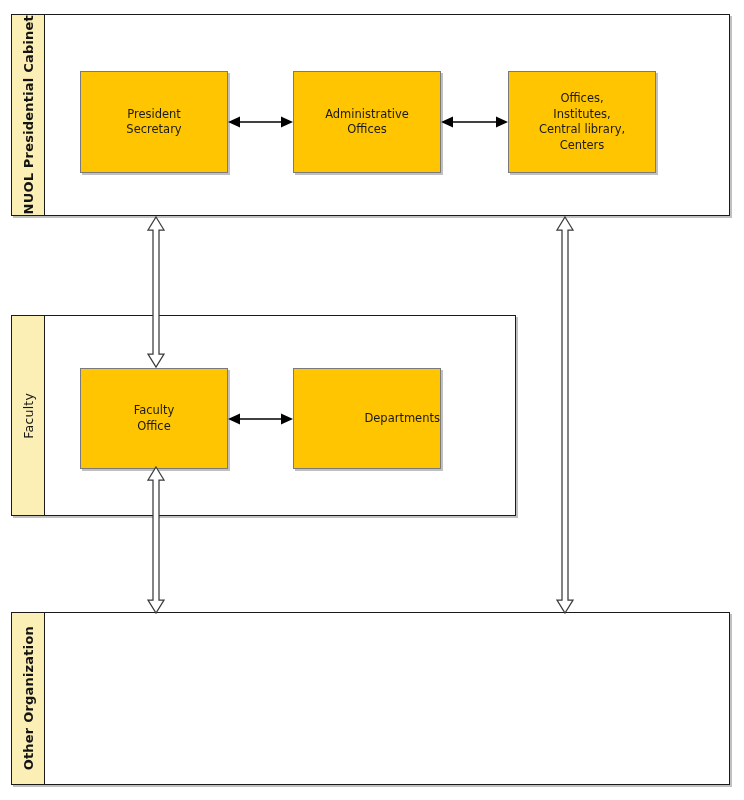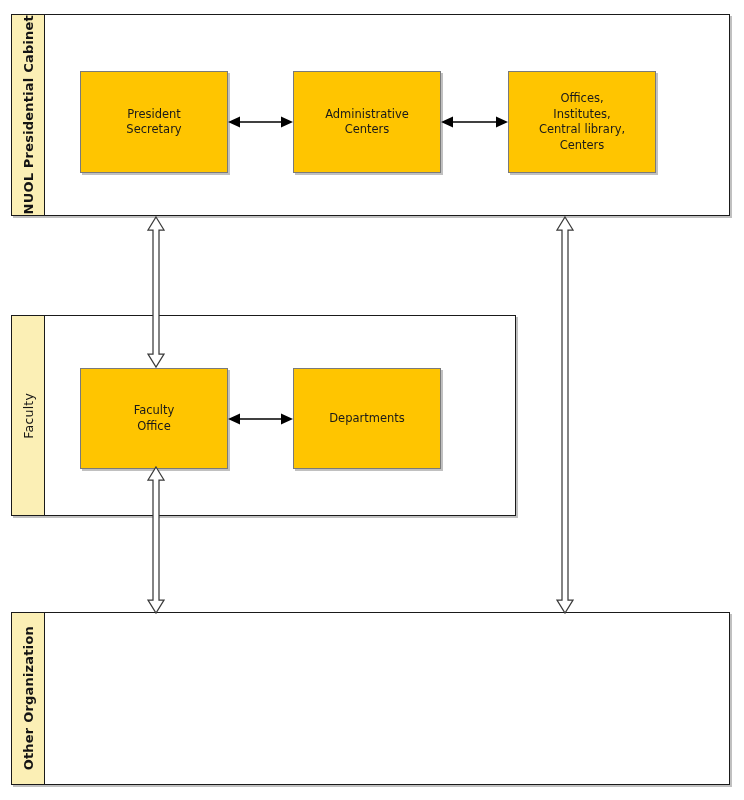--- a/index.html
+++ b/index.html
@@ -96,21 +96,21 @@
     </div>
     <div class="lane-body">
 
       <div class="node" style="left:35px; top:56px; width:148px; height:102px;">
         <span>President
 Secretary</span>
       </div>
 
       <div class="node" style="left:248px; top:56px; width:148px; height:102px;">
         <span>Administrative
-Centers</span>
+Offices</span>
       </div>
 
       <div class="node" style="left:463px; top:56px; width:148px; height:102px;">
         <span>Offices,
 Institutes,
 Central library,
 Centers</span>
       </div>
 
       <div class="h-arrow" style="left:183px; top:99px; width:65px; height:16px;">
@@ -136,21 +136,21 @@
     <div class="lane-label">
       <span>Faculty</span>
     </div>
     <div class="lane-body">
 
       <div class="node" style="left:35px; top:52px; width:148px; height:101px;">
         <span>Faculty
 Office</span>
       </div>
 
-      <div class="node" style="left:248px; top:52px; width:148px; height:101px;">
+      <div class="node" style="left:248px; top:52px; width:148px; height:101px;justify-content:flex-end;">
         <span>Departments</span>
       </div>
 
       <div class="h-arrow" style="left:183px; top:95px; width:65px; height:16px;">
         <svg width="65" height="16" viewBox="0 0 65 16">
           <line x1="9" y1="8" x2="56" y2="8" stroke="#000" stroke-width="1.4"></line>
           <polygon points="0,8 12,2.5 12,13.5" fill="#000"></polygon>
           <polygon points="65,8 53,2.5 53,13.5" fill="#000"></polygon>
         </svg>
       </div>

